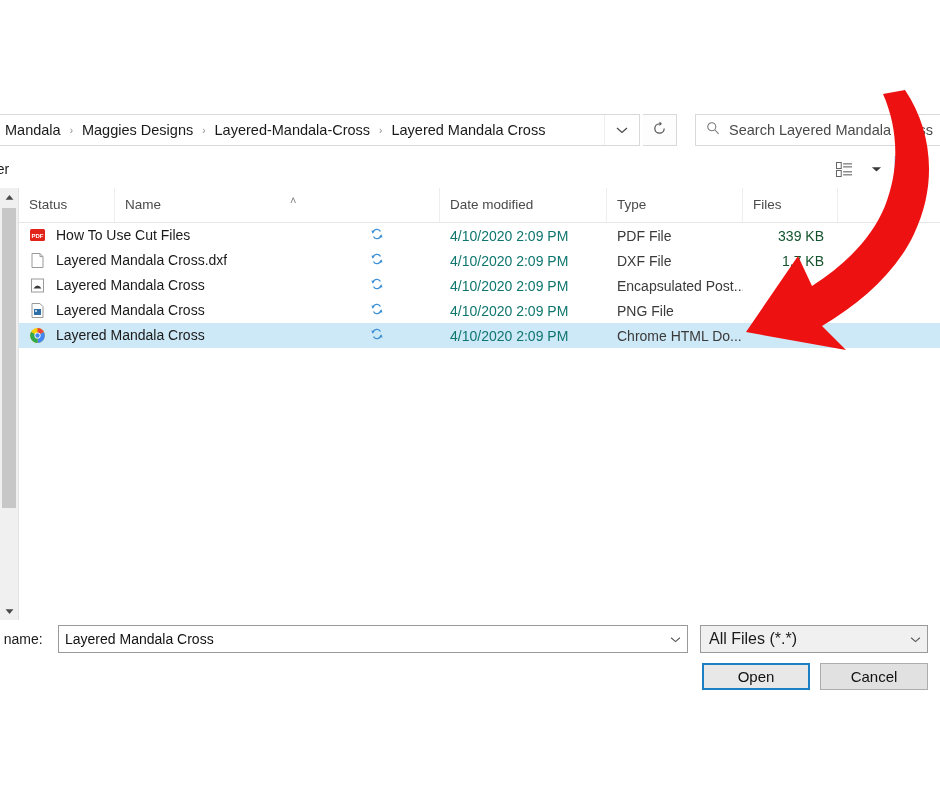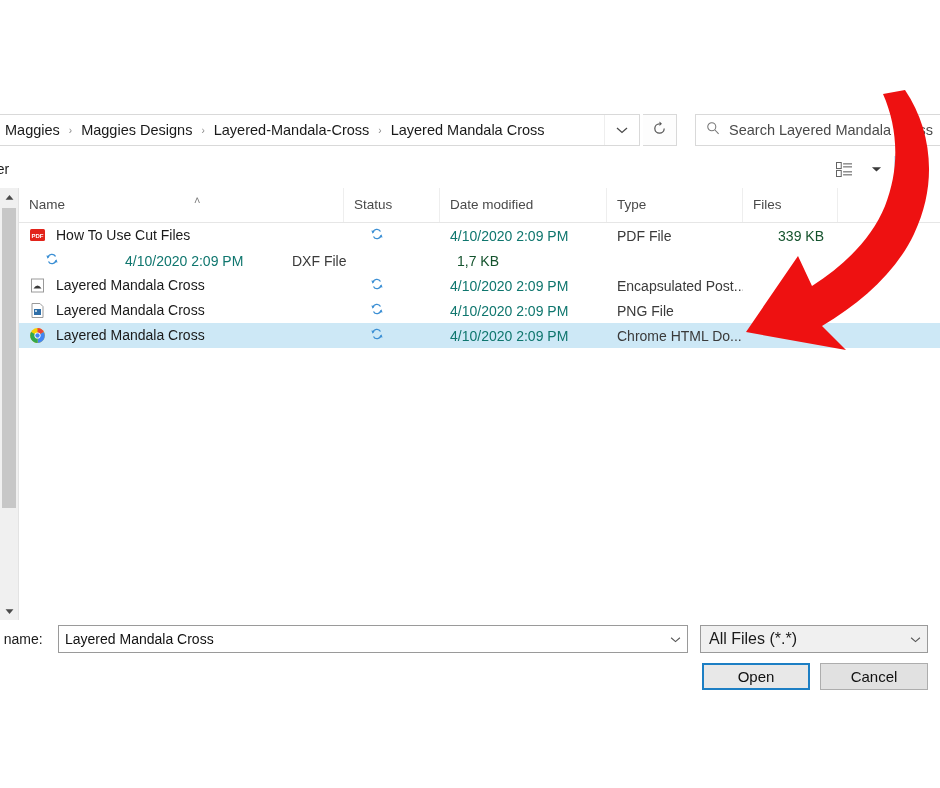--- a/index.html
+++ b/index.html
@@ -313,21 +313,21 @@
 </style>
 </head>
 <body>
 
 <div id="dialog">
 
   <div class="addressbar">
 
     <div class="crumbbox">
       <div class="crumbs">
-        <span class="crumb">Maggies</span>
+        <span class="crumb">Mandala</span>
         <span class="crumb-sep">›</span>
         <span class="crumb">Maggies Designs</span>
         <span class="crumb-sep">›</span>
         <span class="crumb">Layered-Mandala-Cross</span>
         <span class="crumb-sep">›</span>
         <span class="crumb">Layered Mandala Cross</span>
       </div>
       <div class="crumb-caret">
         <svg width="12" height="8" viewBox="0 0 12 8">
             <path d="M1 2 L6 6.4 L11 2" stroke="#4a4a4a" stroke-width="1.3" fill="none"></path>
@@ -393,25 +393,25 @@
     <div class="ls-arrow down">
       <svg width="9" height="7" viewBox="0 0 10 7">
           <path d="M5 6.4 L0.6 1 L9.4 1 Z" fill="#4a4a4a"></path>
         </svg>
     </div>
   </div>
 
   <div class="listwrap">
 
     <div class="colheader">
+      <div class="col col-status">Status</div>
       <div class="col col-name">
         <span>Name</span>
         <span class="sortcaret">˄</span>
       </div>
-      <div class="col col-status">Status</div>
       <div class="col col-date">Date modified</div>
       <div class="col col-type">Type</div>
       <div class="col col-size">Files</div>
       <div class="col col-pad"></div>
     </div>
 
     <div class="row">
       <div class="cell cell-name">
         <span class="ficon">
           <svg width="17" height="17" viewBox="0 0 17 17">
@@ -430,20 +430,29 @@
             <path d="M14.4 12 L10.8 11.4 L13 8.4 Z" fill="#3b8fd4"></path>
           </svg>
         </span>
       </div>
       <div class="cell cell-date">4/10/2020 2:09 PM</div>
       <div class="cell cell-type">PDF File</div>
       <div class="cell cell-size">339 KB</div>
     </div>
 
     <div class="row">
+      <div class="cell cell-name">
+        <span class="ficon">
+          <svg width="17" height="17" viewBox="0 0 17 17">
+            <path d="M3 1.5 H11 L14 4.6 V15.5 H3 Z" fill="#ffffff" stroke="#9a9a9a" stroke-width="1"></path>
+            <path d="M11 1.5 V4.6 H14" fill="none" stroke="#9a9a9a" stroke-width="1"></path>
+          </svg>
+        </span>
+        <span class="fname">Layered Mandala Cross.dxf</span>
+      </div>
       <div class="cell cell-status">
         <span>
           <svg width="14" height="14" viewBox="0 0 16 16">
             <path d="M3.4 6.4 A4.6 4.6 0 0 1 12 5.2" stroke="#3b8fd4" stroke-width="1.5" fill="none"></path>
             <path d="M12.6 9.6 A4.6 4.6 0 0 1 4 10.8" stroke="#3b8fd4" stroke-width="1.5" fill="none"></path>
             <path d="M1.6 4 L5.2 4.6 L3 7.6 Z" fill="#3b8fd4"></path>
             <path d="M14.4 12 L10.8 11.4 L13 8.4 Z" fill="#3b8fd4"></path>
           </svg>
         </span>
       </div>

